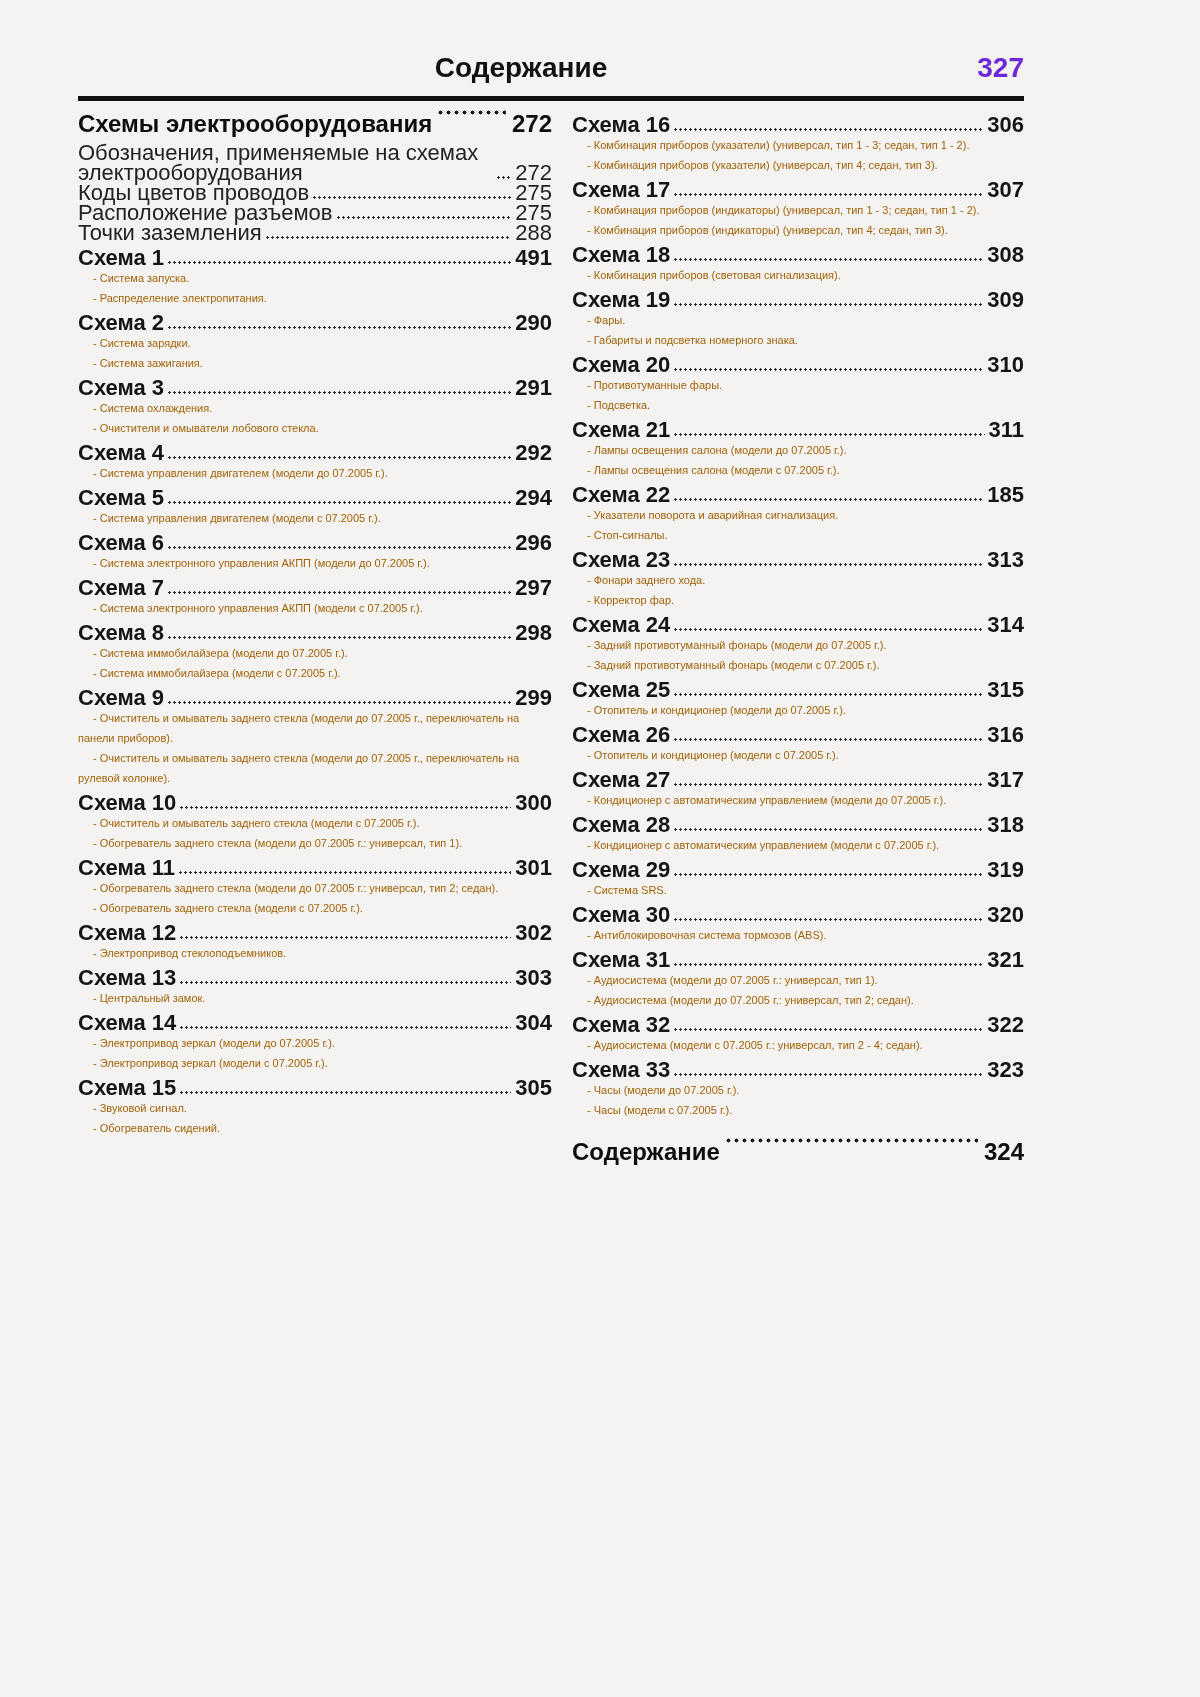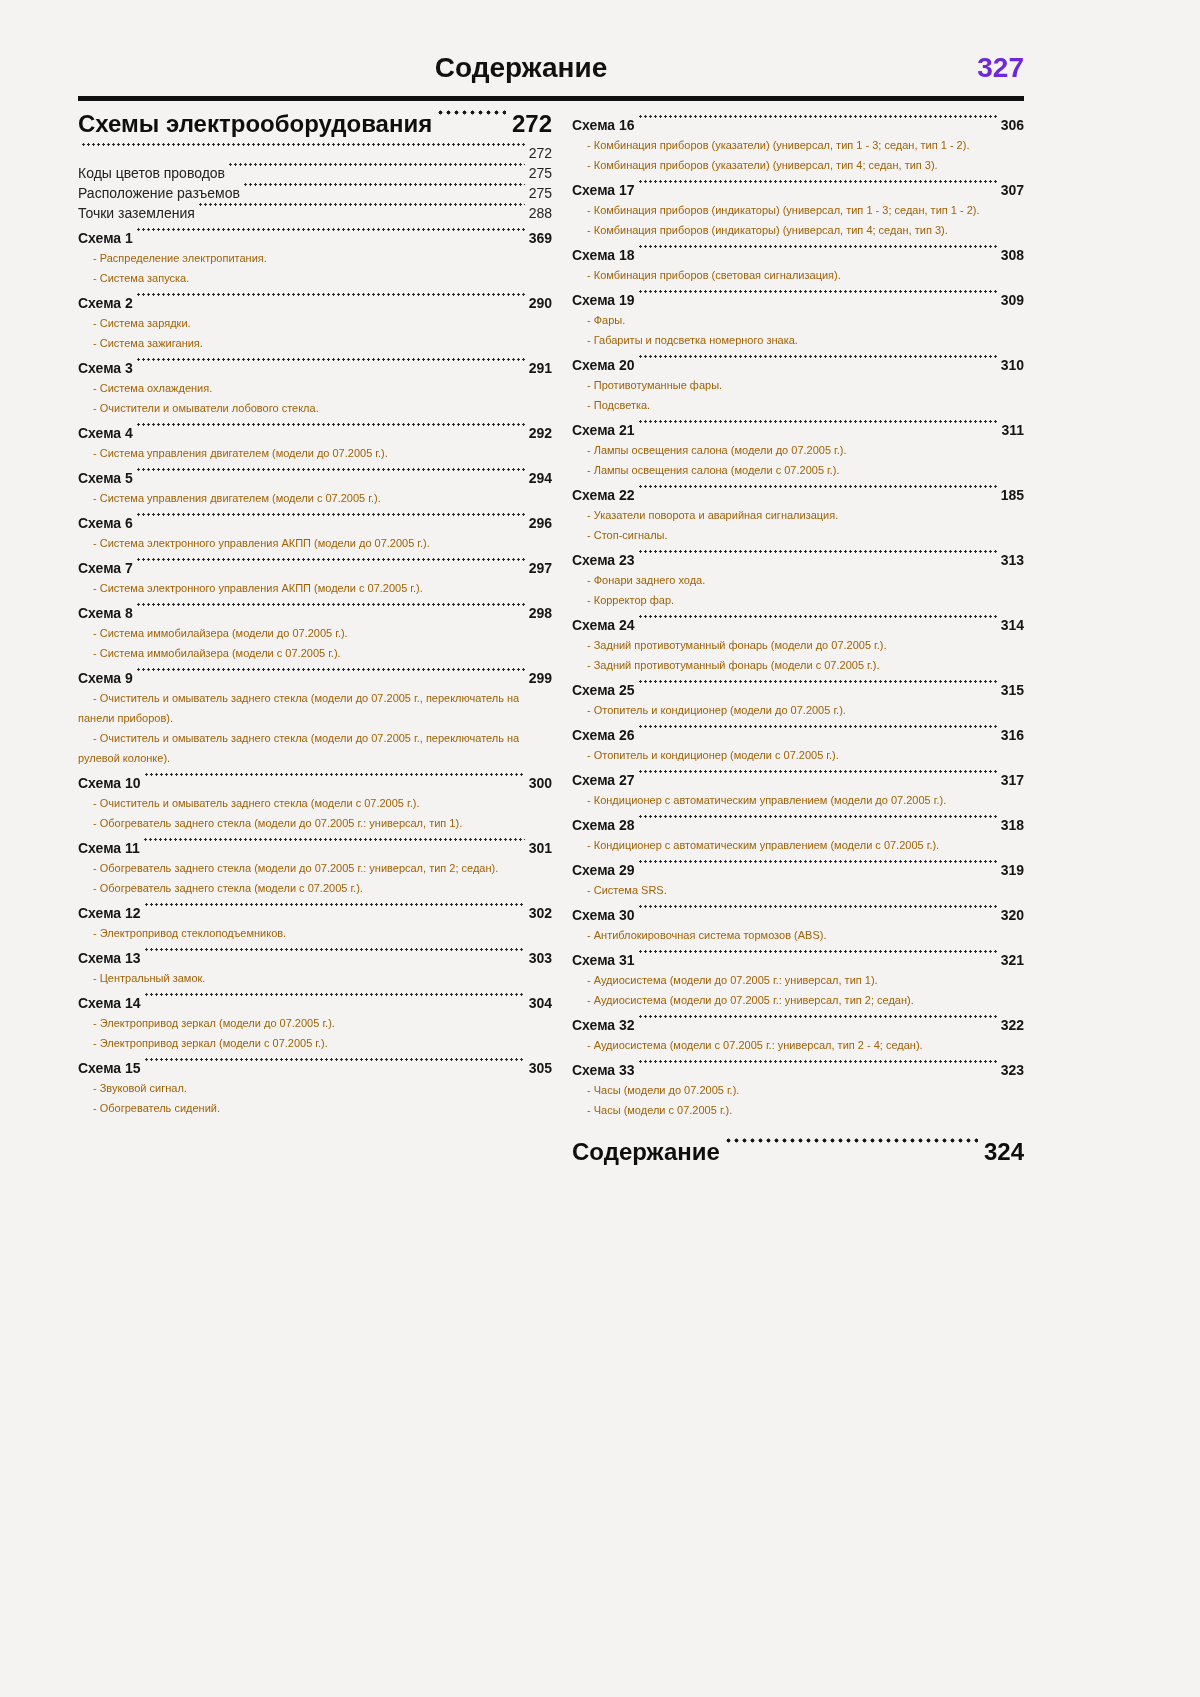--- a/index.html
+++ b/index.html
@@ -49,22 +49,22 @@
     display: flex;
     margin-top: 9px;
   }
   .col-left  { width: 474px; flex: 0 0 auto; }
   .col-gap   { width: 20px; flex: 0 0 auto; }
   .col-right { flex: 1 1 auto; min-width: 0; }
 
   
   .toc-row {
     display: flex;
-    align-items: flex-start;
-    font-size: 14px;
+    align-items: flex-end;
+    font-size: 22px;
     line-height: 20px;
   }
   .toc-row .lbl { flex: 0 1 auto; }
   .toc-row .pg  { flex: 0 0 auto; }
   .leader {
     flex: 1 1 auto;
     min-width: 14px;
     height: 3px;
     margin: 0 4px 4px 4px;
     background-image: radial-gradient(circle at 1.5px 1.5px, #2c2c2c 1.05px, rgba(0,0,0,0) 1.4px);
@@ -115,20 +115,21 @@
   <div class="columns">
 
     <div class="col-left">
       <div class="big-row">
         <span class="lbl">Схемы электрооборудования</span>
         <span class="leader"></span>
         <span class="pg">272</span>
       </div>
       <div>
           <div class="toc-row">
+            <span class="lbl">Обозначения, применяемые на схемах электрооборудования</span>
             <span class="leader"></span>
             <span class="pg">272</span>
           </div>
           <div class="toc-row">
             <span class="lbl">Коды цветов проводов</span>
             <span class="leader"></span>
             <span class="pg">275</span>
           </div>
           <div class="toc-row">
             <span class="lbl">Расположение разъемов</span>
@@ -136,24 +137,24 @@
             <span class="pg">275</span>
           </div>
           <div class="toc-row">
             <span class="lbl">Точки заземления</span>
             <span class="leader"></span>
             <span class="pg">288</span>
           </div>
           <div class="toc-row scheme">
             <span class="lbl">Схема 1</span>
             <span class="leader"></span>
-            <span class="pg">369</span>
-          </div>
+            <span class="pg">491</span>
+          </div>
+          <div class="toc-sub">- Система запуска.</div>
           <div class="toc-sub">- Распределение электропитания.</div>
-          <div class="toc-sub">- Система запуска.</div>
           <div class="toc-row scheme">
             <span class="lbl">Схема 2</span>
             <span class="leader"></span>
             <span class="pg">290</span>
           </div>
           <div class="toc-sub">- Система зарядки.</div>
           <div class="toc-sub">- Система зажигания.</div>
           <div class="toc-row scheme">
             <span class="lbl">Схема 3</span>
             <span class="leader"></span>

